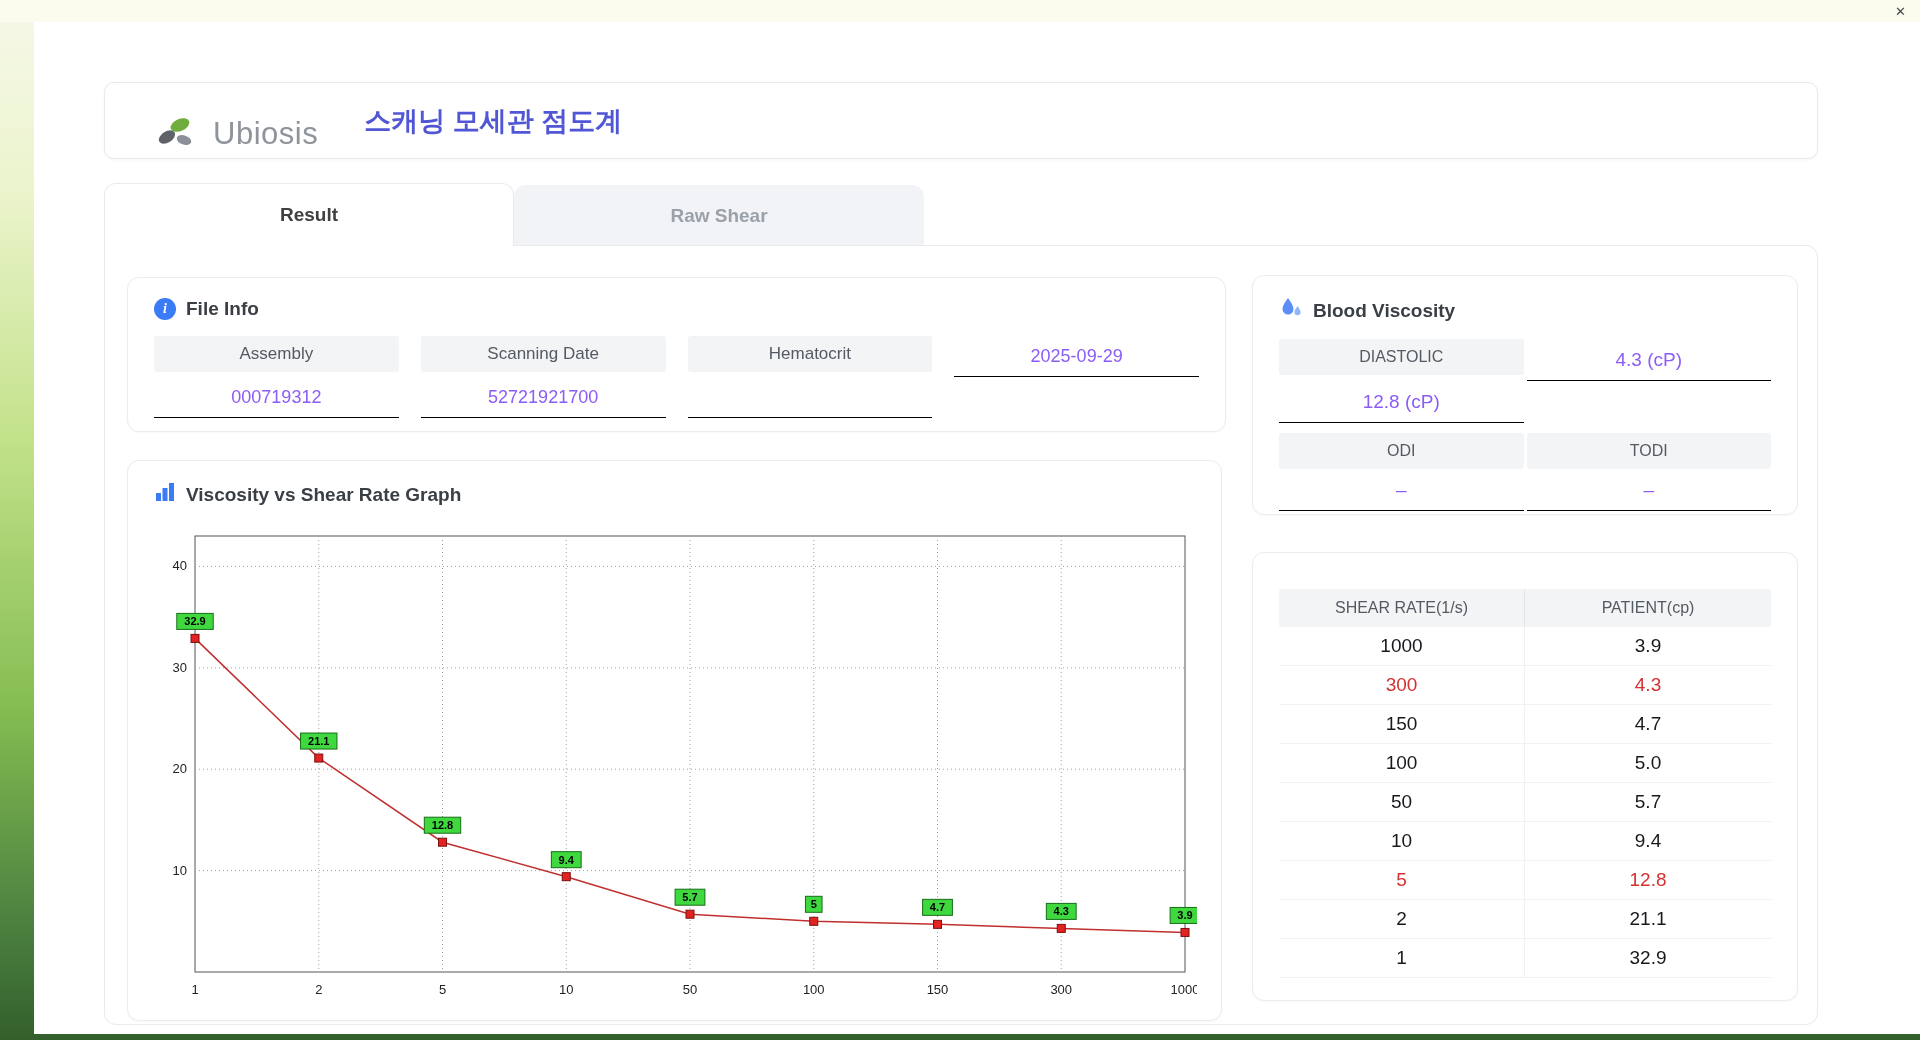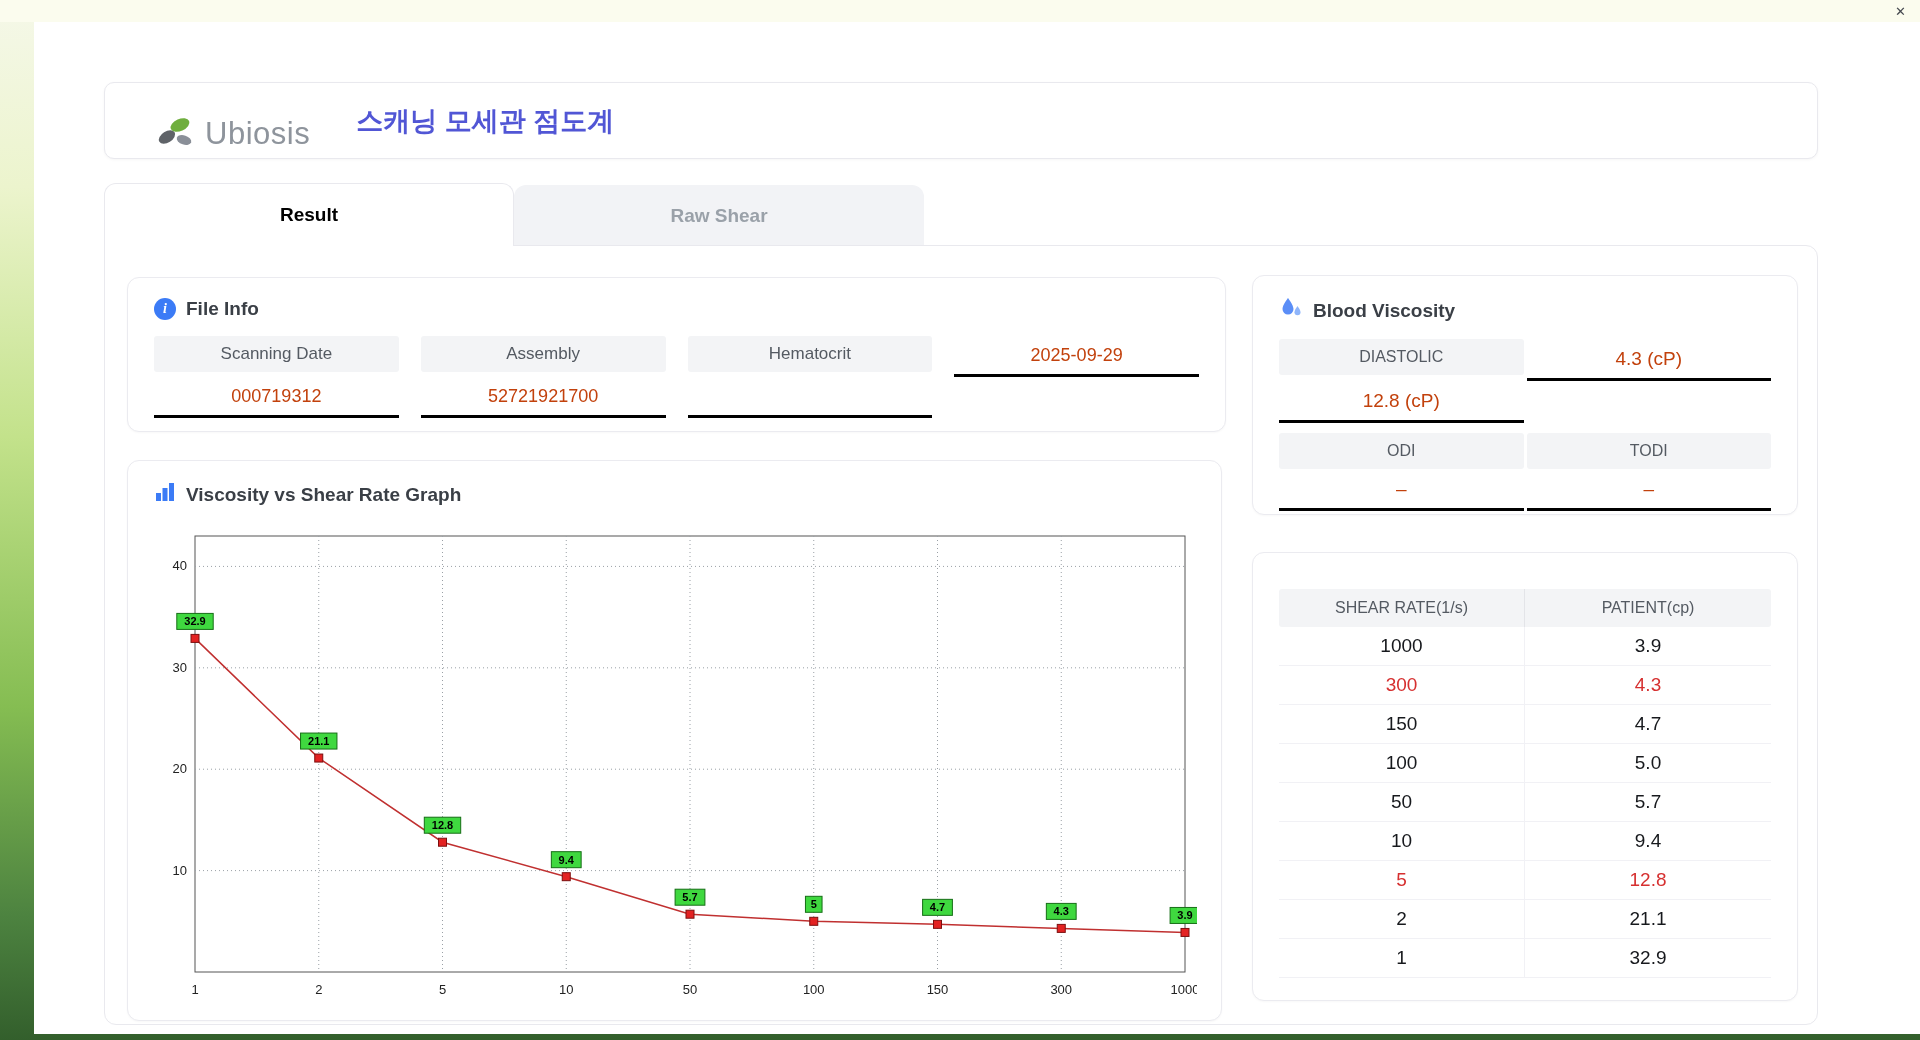--- a/index.html
+++ b/index.html
@@ -10,28 +10,28 @@
     position:relative;
   }
   .titlebar { position:absolute; top:0; left:0; right:0; height:22px; background:#fbfcee;
     display:flex; align-items:center; justify-content:flex-end; padding-right:14px; z-index:5; }
   .close-btn { font-size:13px; color:#44484e; cursor:pointer; line-height:1; }
   .window { position:absolute; left:34px; top:22px; width:1886px; height:1012px; background:#ffffff; }
 
   .header-card { position:absolute; left:70px; top:60px; width:1714px; height:77px;
     border:1px solid #e9e9ee; border-radius:10px; display:flex; align-items:center;
     padding-left:48px; box-shadow:0 1px 3px rgba(0,0,0,0.04); background:#fff; }
-  .logo { display:flex; align-items:center; gap:6px;margin-top:26px; }
+  .logo { display:flex; align-items:center; gap:14px;margin-top:26px; }
   .logo-text { font-size:31px; color:#8e949c; letter-spacing:.5px; }
   .app-title { margin-left:46px; font-size:27px; font-weight:700; color:#5156d5; }
 
   .tab { position:absolute; display:flex; align-items:center; justify-content:center;
     font-size:19px; font-weight:700; border-radius:12px 12px 0 0; cursor:pointer; }
   .tab-result { left:70px; top:161px; width:410px; height:63px; background:#fff;
-    border:1px solid #e9e9ee; border-bottom:none; color:#000000; z-index:3; }
+    border:1px solid #e9e9ee; border-bottom:none; color:#404040; z-index:3; }
   .tab-raw { left:480px; top:163px; width:410px; height:61px; background:#f2f3f6; color:#9aa1a9; }
 
   .main-panel { position:absolute; left:70px; top:223px; width:1714px; height:780px;
     background:#fff; border:1px solid #e9e9ee; border-radius:0 12px 12px 12px; }
 
   .card { position:absolute; background:#fff; border:1px solid #ebebf0; border-radius:12px;
     padding:20px 26px; box-shadow:0 1px 2px rgba(0,0,0,0.03); }
   .card-title { display:flex; align-items:center; gap:10px; font-size:19px; font-weight:700; color:#3a3f46; }
 
   .file-info-card { left:22px; top:31px; width:1099px; height:155px; }
@@ -39,21 +39,21 @@
   .bv-card        { left:1147px; top:29px; width:546px; height:240px; }
   .sv-card        { left:1147px; top:306px; width:546px; height:449px; }
 
   .info-ico { width:22px; height:22px; border-radius:50%; background:#3b7bf6; color:#fff;
     font:italic 700 14px "Liberation Serif", serif; display:flex; align-items:center; justify-content:center; flex:0 0 auto; }
 
   .fi-grid { display:grid; grid-template-columns:repeat(4,1fr); column-gap:22px; margin-top:16px; }
   .cell-label { background:#f3f4f6; height:36px; display:flex; align-items:center; justify-content:center;
     font-size:17px; color:#545a62; border-radius:3px; }
   .cell-value { height:41px; display:flex; align-items:center; justify-content:center;
-    font-size:18px; color:#c2410c; border-bottom:3px solid #000000; }
+    font-size:18px; color:#8b5cf6; border-bottom:1px solid #000000; }
 
   .bv-grid { display:grid; grid-template-columns:1fr 1fr; column-gap:3px; }
   .bv-grid.first { margin-top:14px; }
   .bv-grid.second { margin-top:10px; }
   .bv-grid .cell-label { font-size:16px; }
   .bv-grid .cell-value { height:42px; font-size:19px; }
 
   .sv-head { display:grid; grid-template-columns:1fr 1fr; margin-top:16px; background:#f3f4f6; border-radius:3px; }
   .sv-head div { height:38px; display:flex; align-items:center; justify-content:center; font-size:16px; color:#545a62; }
   .sv-head div:first-child { border-right:1px solid #e3e4e8; }
@@ -92,22 +92,22 @@
   <div class="tab tab-raw">Raw Shear</div>
 
   <div class="main-panel">
 
     <div class="card file-info-card">
       <div class="card-title">
         <span class="info-ico">i</span>
         <span>File Info</span>
       </div>
       <div class="fi-grid">
+        <div class="cell-label">Assembly</div>
         <div class="cell-label">Scanning Date</div>
-        <div class="cell-label">Assembly</div>
         <div class="cell-label">Hematocrit</div>
         <div class="cell-value">2025-09-29</div>
         <div class="cell-value">000719312</div>
         <div class="cell-value">52721921700</div>
         <div class="cell-value"></div>
       </div>
     </div>
 
     <div class="card graph-card">
       <div class="card-title">

